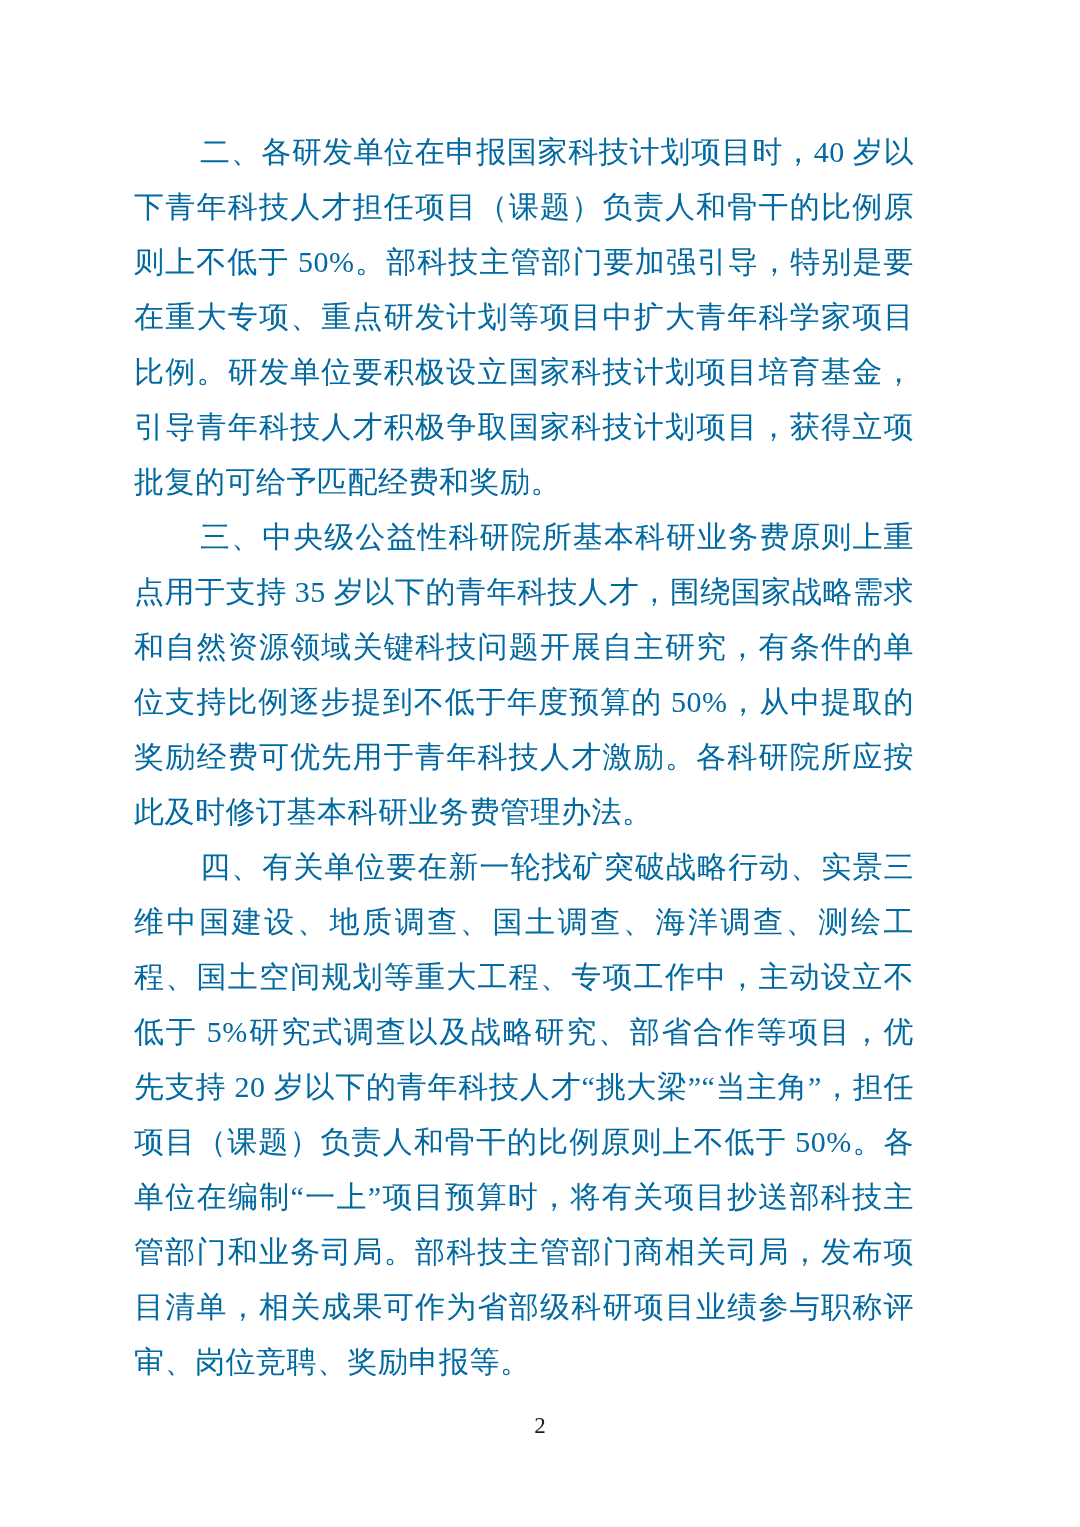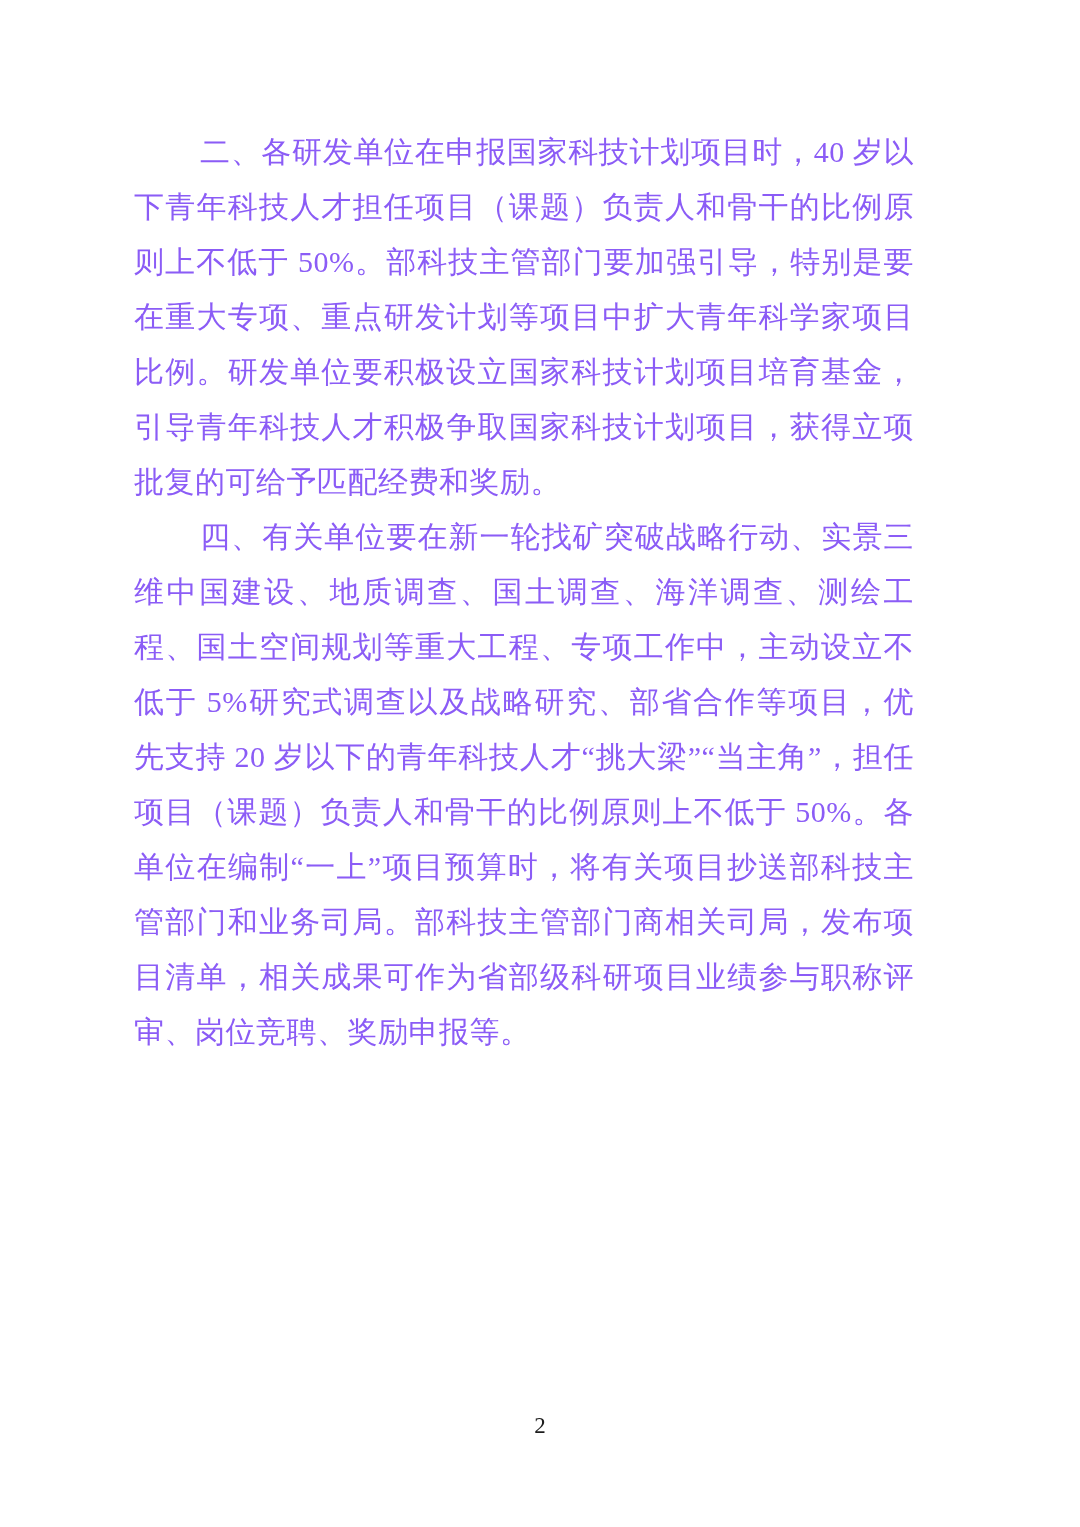--- a/index.html
+++ b/index.html
@@ -13,21 +13,21 @@
     height: 1527px;
     background: #ffffff;
     overflow: hidden;
     font-family: "Liberation Serif", "DejaVu Serif", serif;
   }
   .content {
     position: absolute;
     left: 134px;
     top: 124px;
     width: 780px;
-    color: #8b5cf6;
+    color: #0369a1;
     font-size: 30px;
     line-height: 55px;
     letter-spacing: 0.5px;
     text-align: justify;
     text-justify: inter-ideograph;
   }
   .content p {
     margin: 0;
     padding: 0;
     text-indent: 2.2em;
@@ -43,16 +43,17 @@
     line-height: 28px;
     font-family: "Liberation Serif", "DejaVu Serif", serif;
   }
 </style>
 </head>
 <body>
 
 <div class="page">
   <div class="content">
     <p>二、各研发单位在申报国家科技计划项目时，40 岁以下青年科技人才担任项目（课题）负责人和骨干的比例原则上不低于 50%。部科技主管部门要加强引导，特别是要在重大专项、重点研发计划等项目中扩大青年科学家项目比例。研发单位要积极设立国家科技计划项目培育基金，引导青年科技人才积极争取国家科技计划项目，获得立项批复的可给予匹配经费和奖励。</p>
+    <p>三、中央级公益性科研院所基本科研业务费原则上重点用于支持 35 岁以下的青年科技人才，围绕国家战略需求和自然资源领域关键科技问题开展自主研究，有条件的单位支持比例逐步提到不低于年度预算的 50%，从中提取的奖励经费可优先用于青年科技人才激励。各科研院所应按此及时修订基本科研业务费管理办法。</p>
     <p>四、有关单位要在新一轮找矿突破战略行动、实景三维中国建设、地质调查、国土调查、海洋调查、测绘工程、国土空间规划等重大工程、专项工作中，主动设立不低于 5%研究式调查以及战略研究、部省合作等项目，优先支持 20 岁以下的青年科技人才“挑大梁”“当主角”，担任项目（课题）负责人和骨干的比例原则上不低于 50%。各单位在编制“一上”项目预算时，将有关项目抄送部科技主管部门和业务司局。部科技主管部门商相关司局，发布项目清单，相关成果可作为省部级科研项目业绩参与职称评审、岗位竞聘、奖励申报等。</p>
   </div>
   <div class="page-number">2</div>
 </div>
 
 </body></html>

